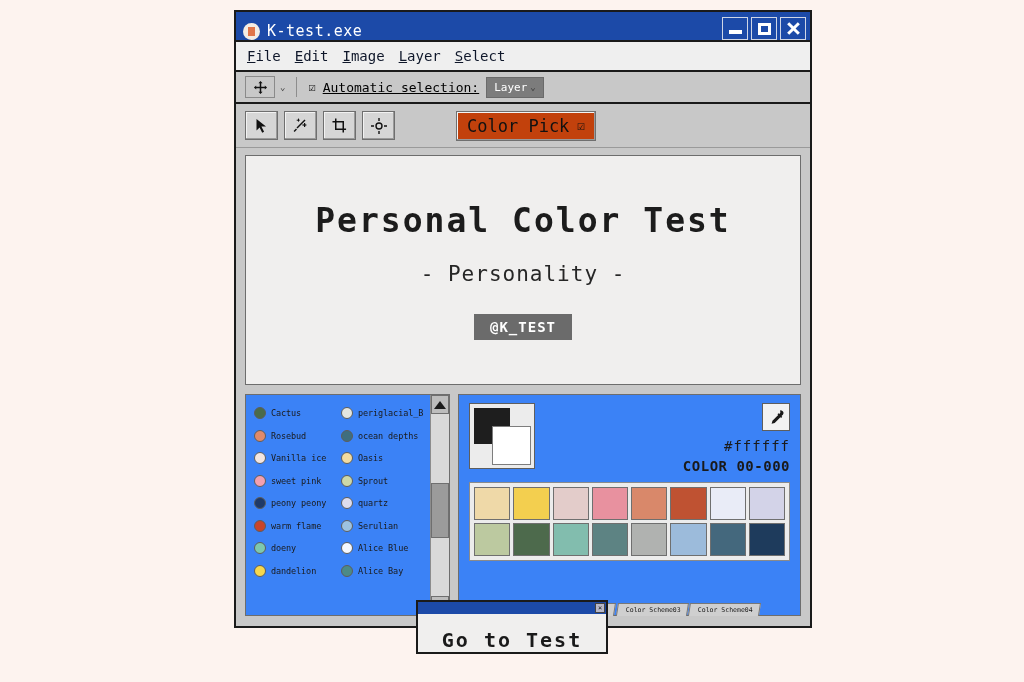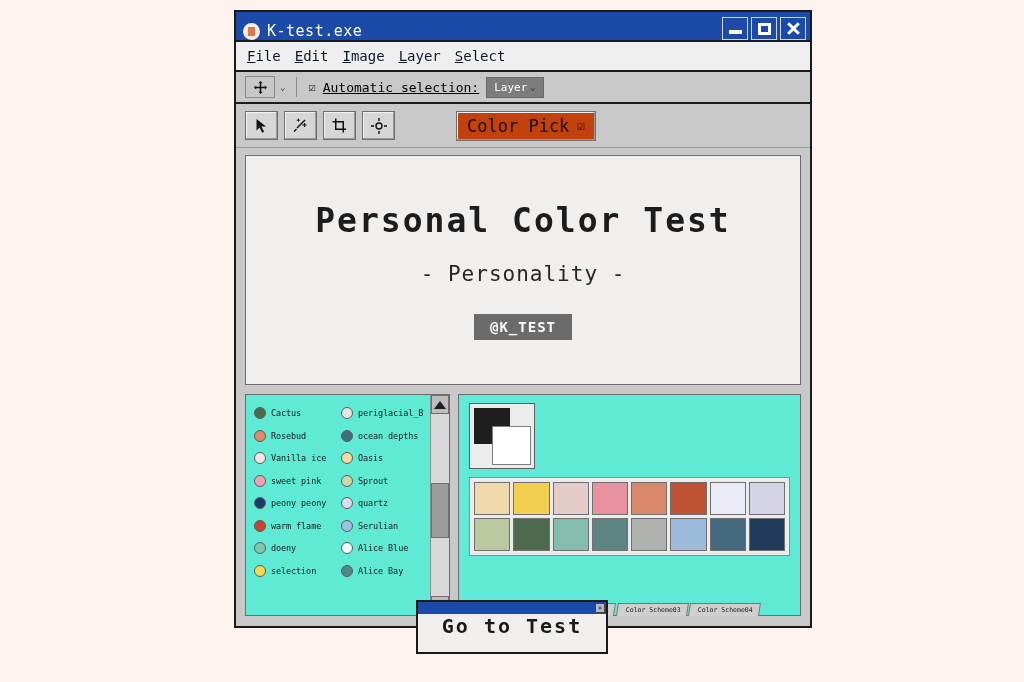--- a/index.html
+++ b/index.html
@@ -134,21 +134,21 @@
     font-size: 14px; font-weight: bold; letter-spacing: 1px;
     padding: 5px 16px;
   }
 
   
   .lower {
     flex: 1 1 auto; display: flex; gap: 8px;
     padding: 9px 9px 10px 9px; min-height: 0;
   }
   .panel {
-    border: 1px solid #6d6d6d; background: #5eead4;
+    border: 1px solid #6d6d6d; background: #3b82f6;
     position: relative; display: flex; justify-content: flex-end;
   }
   .panel-left { width: 205px; flex: 0 0 auto; }
   .panel-right { flex: 1 1 auto; flex-direction: column; }
 
   
   .list-area {
     flex: 1 1 auto; padding: 7px 4px 4px 8px;
     display: grid; grid-template-columns: 1fr 1fr;
     grid-auto-rows: 22.5px; align-content: start;
@@ -231,21 +231,21 @@
   .dlg-title {
     height: 12px; background: #1c4aa8; display: flex;
     align-items: center; justify-content: flex-end; padding-right: 1px;
     flex: 0 0 auto;
   }
   .dlg-x {
     width: 10px; height: 10px; background: #b8b8c8; border: 1px solid #444;
     font-size: 7px; line-height: 8px; text-align: center; color: #111;
   }
   .dlg-body {
-    flex: 1 1 auto; display: flex; align-items: flex-start; justify-content: center;
+    flex: 1 1 auto; display: flex; align-items: flex-end; justify-content: center;
   }
   .dlg-label {
     font-size: 20px; font-weight: bold; color: #1a1a1a; letter-spacing: 2px;
   }
 </style>
 </head>
 <body>
 
 <div id="root">
 
@@ -396,21 +396,21 @@
             <div class="list-item">
               <span class="dot" style="background: rgb(126, 200, 174);"></span>
               <span class="dot-label">doeny</span>
             </div>
             <div class="list-item">
               <span class="dot" style="background: rgb(244, 248, 255);"></span>
               <span class="dot-label">Alice Blue</span>
             </div>
             <div class="list-item">
               <span class="dot" style="background: rgb(246, 216, 78);"></span>
-              <span class="dot-label">selection</span>
+              <span class="dot-label">dandelion</span>
             </div>
             <div class="list-item">
               <span class="dot" style="background: rgb(76, 138, 134);"></span>
               <span class="dot-label">Alice Bay</span>
             </div>
           </div>
         <div class="sbar">
           <div class="sbtn">
               <span class="ar up"></span>
             </div>
@@ -421,20 +421,29 @@
               <span class="ar dn"></span>
             </div>
         </div>
       </div>
 
       <div class="panel panel-right">
         <div class="pal-top">
           <div class="swatch-preview">
             <div class="sq-black"></div>
             <div class="sq-white"></div>
+          </div>
+          <div class="pal-right">
+            <div class="eyedrop">
+              <svg width="17" height="17" viewBox="0 0 16 16">
+                  <path d="M11.4 1.2c1 0 1.9.4 2.5 1 .9.9 1 2.3.1 3.2l-1.3 1.3.7.7-1 1-.7-.7-5.4 5.4-2.9.8.8-2.9 5.4-5.4-.7-.7 1-1 .7.7 1-1c.3-.3.5-.4 0 0-.1 0-.1 0 0 0z" fill="#1a1a1a"></path>
+                </svg>
+            </div>
+            <div class="hexval">#ffffff</div>
+            <div class="colorname">COLOR 00-000</div>
           </div>
         </div>
 
         <div class="swatch-grid-wrap">
           <div class="swatch-grid" id="swatch-grid">
               <div class="sw" style="background: rgb(239, 217, 168);"></div>
               <div class="sw" style="background: rgb(243, 207, 79);"></div>
               <div class="sw" style="background: rgb(227, 204, 202);"></div>
               <div class="sw" style="background: rgb(232, 145, 159);"></div>
               <div class="sw" style="background: rgb(217, 136, 106);"></div>

